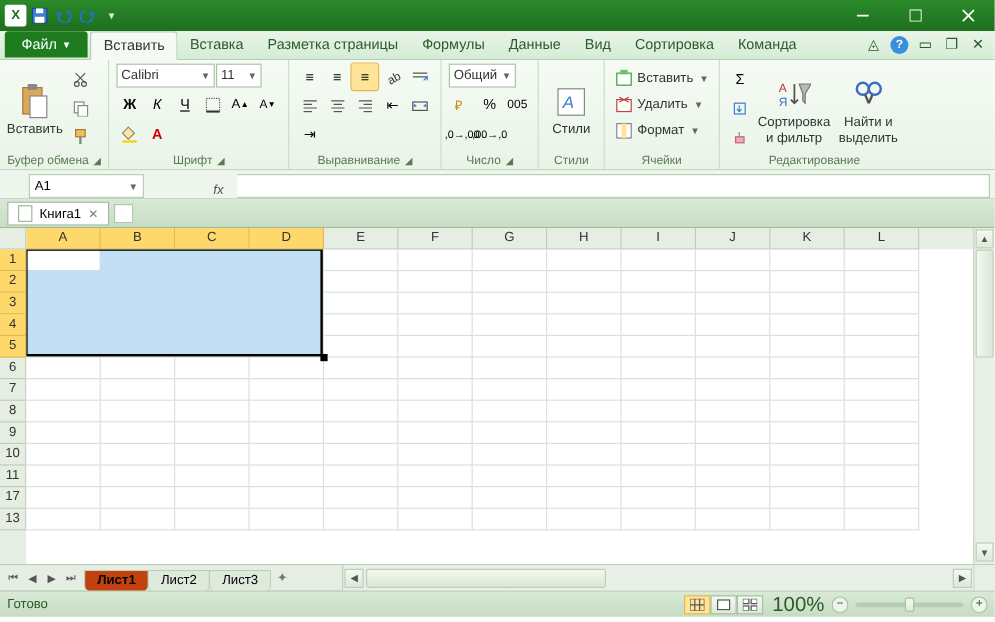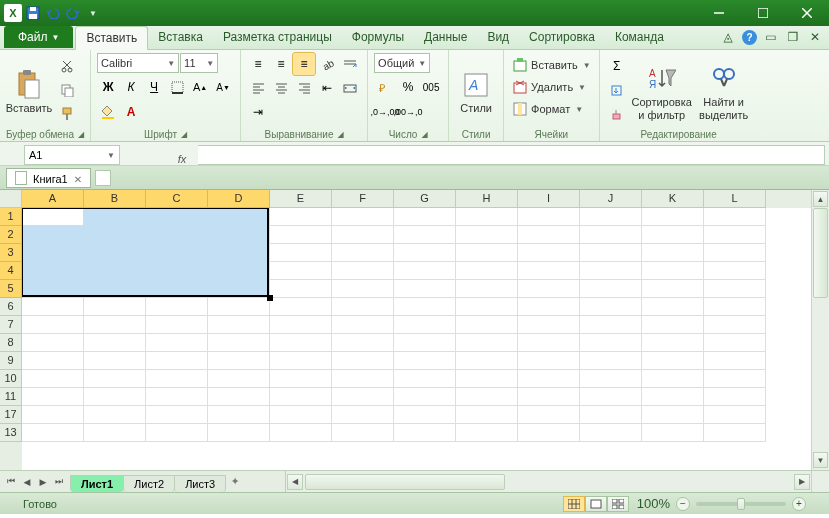--- a/index.html
+++ b/index.html
@@ -74,36 +74,36 @@
 .vscroll { position:absolute; right:0; top:0; width:18px; bottom:0; background:#e8efe6; border-left:1px solid #c6d6c4;}
 .vscroll .vbtn { height:16px; background:linear-gradient(#f4f9f3,#dde9da); border:1px solid #bcd0b9; margin:1px; display:flex;align-items:center;justify-content:center; font-size:8px; color:#555; cursor:pointer;}
 .vscroll .thumb { position:absolute; top:18px; left:1px; right:1px; height:90px; background:linear-gradient(90deg,#f2f8f0,#d9e7d5); border:1px solid #bcd0b9; border-radius:2px; cursor:pointer;}
 
 
 .sheetbar { height: 22px; background:#e6eee4; border-top:1px solid #bcd0b9; display:flex; align-items:stretch;}
 .sheetnav { display:flex; align-items:center; padding:0 4px; gap:2px;}
 .sheetnav .nb { width:14px; height:14px; display:flex; align-items:center; justify-content:center; font-size:9px; color:#555; cursor:pointer;}
 .sheettabs { display:flex; align-items:flex-end;}
 .sheettab { padding:2px 10px; font-size:11px; background:#dfe9dc; border:1px solid #bcd0b9; border-bottom:none; margin-right:-1px; cursor:pointer; border-radius:0 0 4px 4px;}
-.sheettab.active { background:#86efac; font-weight:bold;}
+.sheettab.active { background:#c2410c; font-weight:bold;}
 .newsheet { width:20px; display:flex;align-items:center;justify-content:center; font-size:11px; color:#777; cursor:pointer;}
 .hscroll { flex:1; display:flex; align-items:center; margin-left:40px; background:#e8efe6; border-left:1px solid #bcd0b9; position:relative;}
 .hscroll .hbtn { width:16px; height:16px; background:linear-gradient(#f4f9f3,#dde9da); border:1px solid #bcd0b9; margin:1px; display:flex;align-items:center;justify-content:center; font-size:8px; color:#555; cursor:pointer;}
 .hscroll .track { flex:1; height:16px; position:relative; margin:1px;}
 .hscroll .thumb { position:absolute; left:0; width:200px; top:0; bottom:0; background:linear-gradient(#f2f8f0,#d9e7d5); border:1px solid #bcd0b9; border-radius:2px; cursor:pointer;}
 .corner { width:18px; background:#e8efe6; border-left:1px solid #c6d6c4;}
 
 
-.statusbar { height:22px; background:linear-gradient(#d9ead6,#c6dcc2); border-top:1px solid #a8c4a3; display:flex; align-items:center; font-size:11px; color:#2b5a2b; padding:0 23px;}
+.statusbar { height:22px; background:linear-gradient(#d9ead6,#c6dcc2); border-top:1px solid #a8c4a3; display:flex; align-items:center; font-size:11px; color:#2b5a2b; padding:0 6px;}
 .statusbar .spacer { flex:1;}
 .viewbtns { display:flex; gap:0; margin-right:8px;}
 .viewbtn { width:22px; height:16px; border:1px solid #a8c4a3; background:linear-gradient(#f4f9f3,#dde9da); display:flex;align-items:center;justify-content:center; cursor:pointer; font-size:9px;}
 .viewbtn.active { background:#ffe49a; border-color:#e3b84e;}
 .zoom { display:flex; align-items:center; gap:6px;}
-.zoom .zlbl { font-size:13px;}
+.zoom .zlbl { font-size:17px;}
 .zoom .zbtn { width:14px; height:14px; border:1px solid #a8c4a3; border-radius:50%; background:#eef5ec; display:flex;align-items:center;justify-content:center; font-size:10px; cursor:pointer;}
 .zoom .slider { width:90px; height:4px; background:#b8ceb4; position:relative; border-radius:2px;}
 .zoom .slider .knob { position:absolute; left:45%; top:-4px; width:8px; height:12px; background:linear-gradient(#f4f9f3,#dde9da); border:1px solid #a8c4a3; border-radius:2px; cursor:pointer;}
 
 svg { display:block; }
 </style>
 </head>
 <body>
 
 <div class="titlebar">

